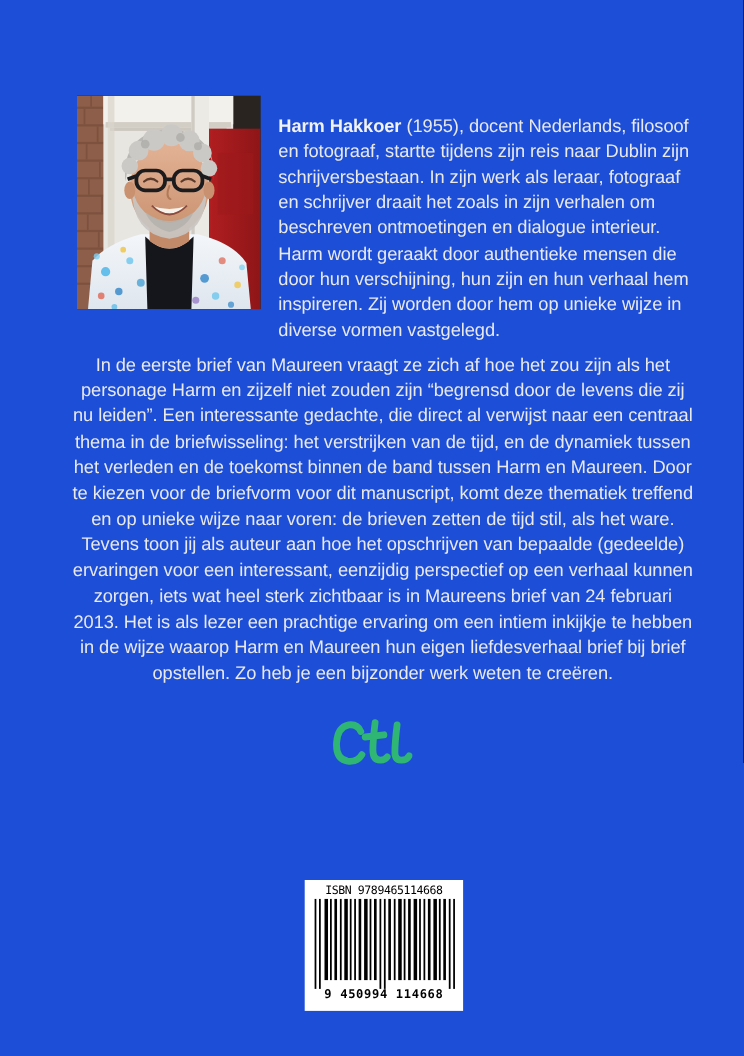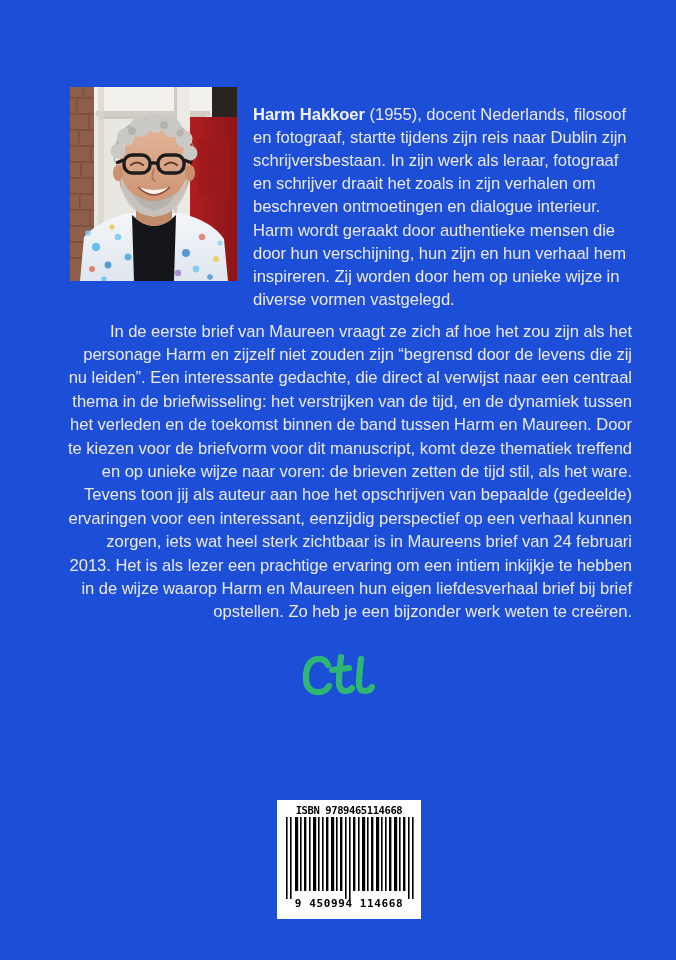--- a/index.html
+++ b/index.html
@@ -53,21 +53,21 @@
   
   .blurb-text {
     position: absolute;
     left: 64px;
     top: 303px;
     width: 568px;
     color: #e9e9e9;
     font-size: 16.6px;
     line-height: 23.4px;
     letter-spacing: -0.05px;
-    text-align: right;
+    text-align: center;
   }
 
   
   .publisher-logo {
     position: absolute;
     left: 0;
     top: 645px;
     width: 676px;
     height: 62px;
     display: flex;
@@ -86,21 +86,21 @@
     background: #ffffff;
     padding: 4px 5px 3px 5px;
     display: flex;
     flex-direction: column;
     align-items: center;
   }
   .isbn-caption {
     color: #000000;
     font-family: "DejaVu Sans Mono", monospace;
     font-size: 10.5px;
-    font-weight: bold;
+    font-weight: normal;
     letter-spacing: -0.4px;
     line-height: 12px;
     white-space: nowrap;
     margin-bottom: 1px;
   }
   .barcode-bars { display: block; }
   .barcode-digits {
     color: #000000;
     font-family: "DejaVu Sans Mono", monospace;
     font-size: 11px;

